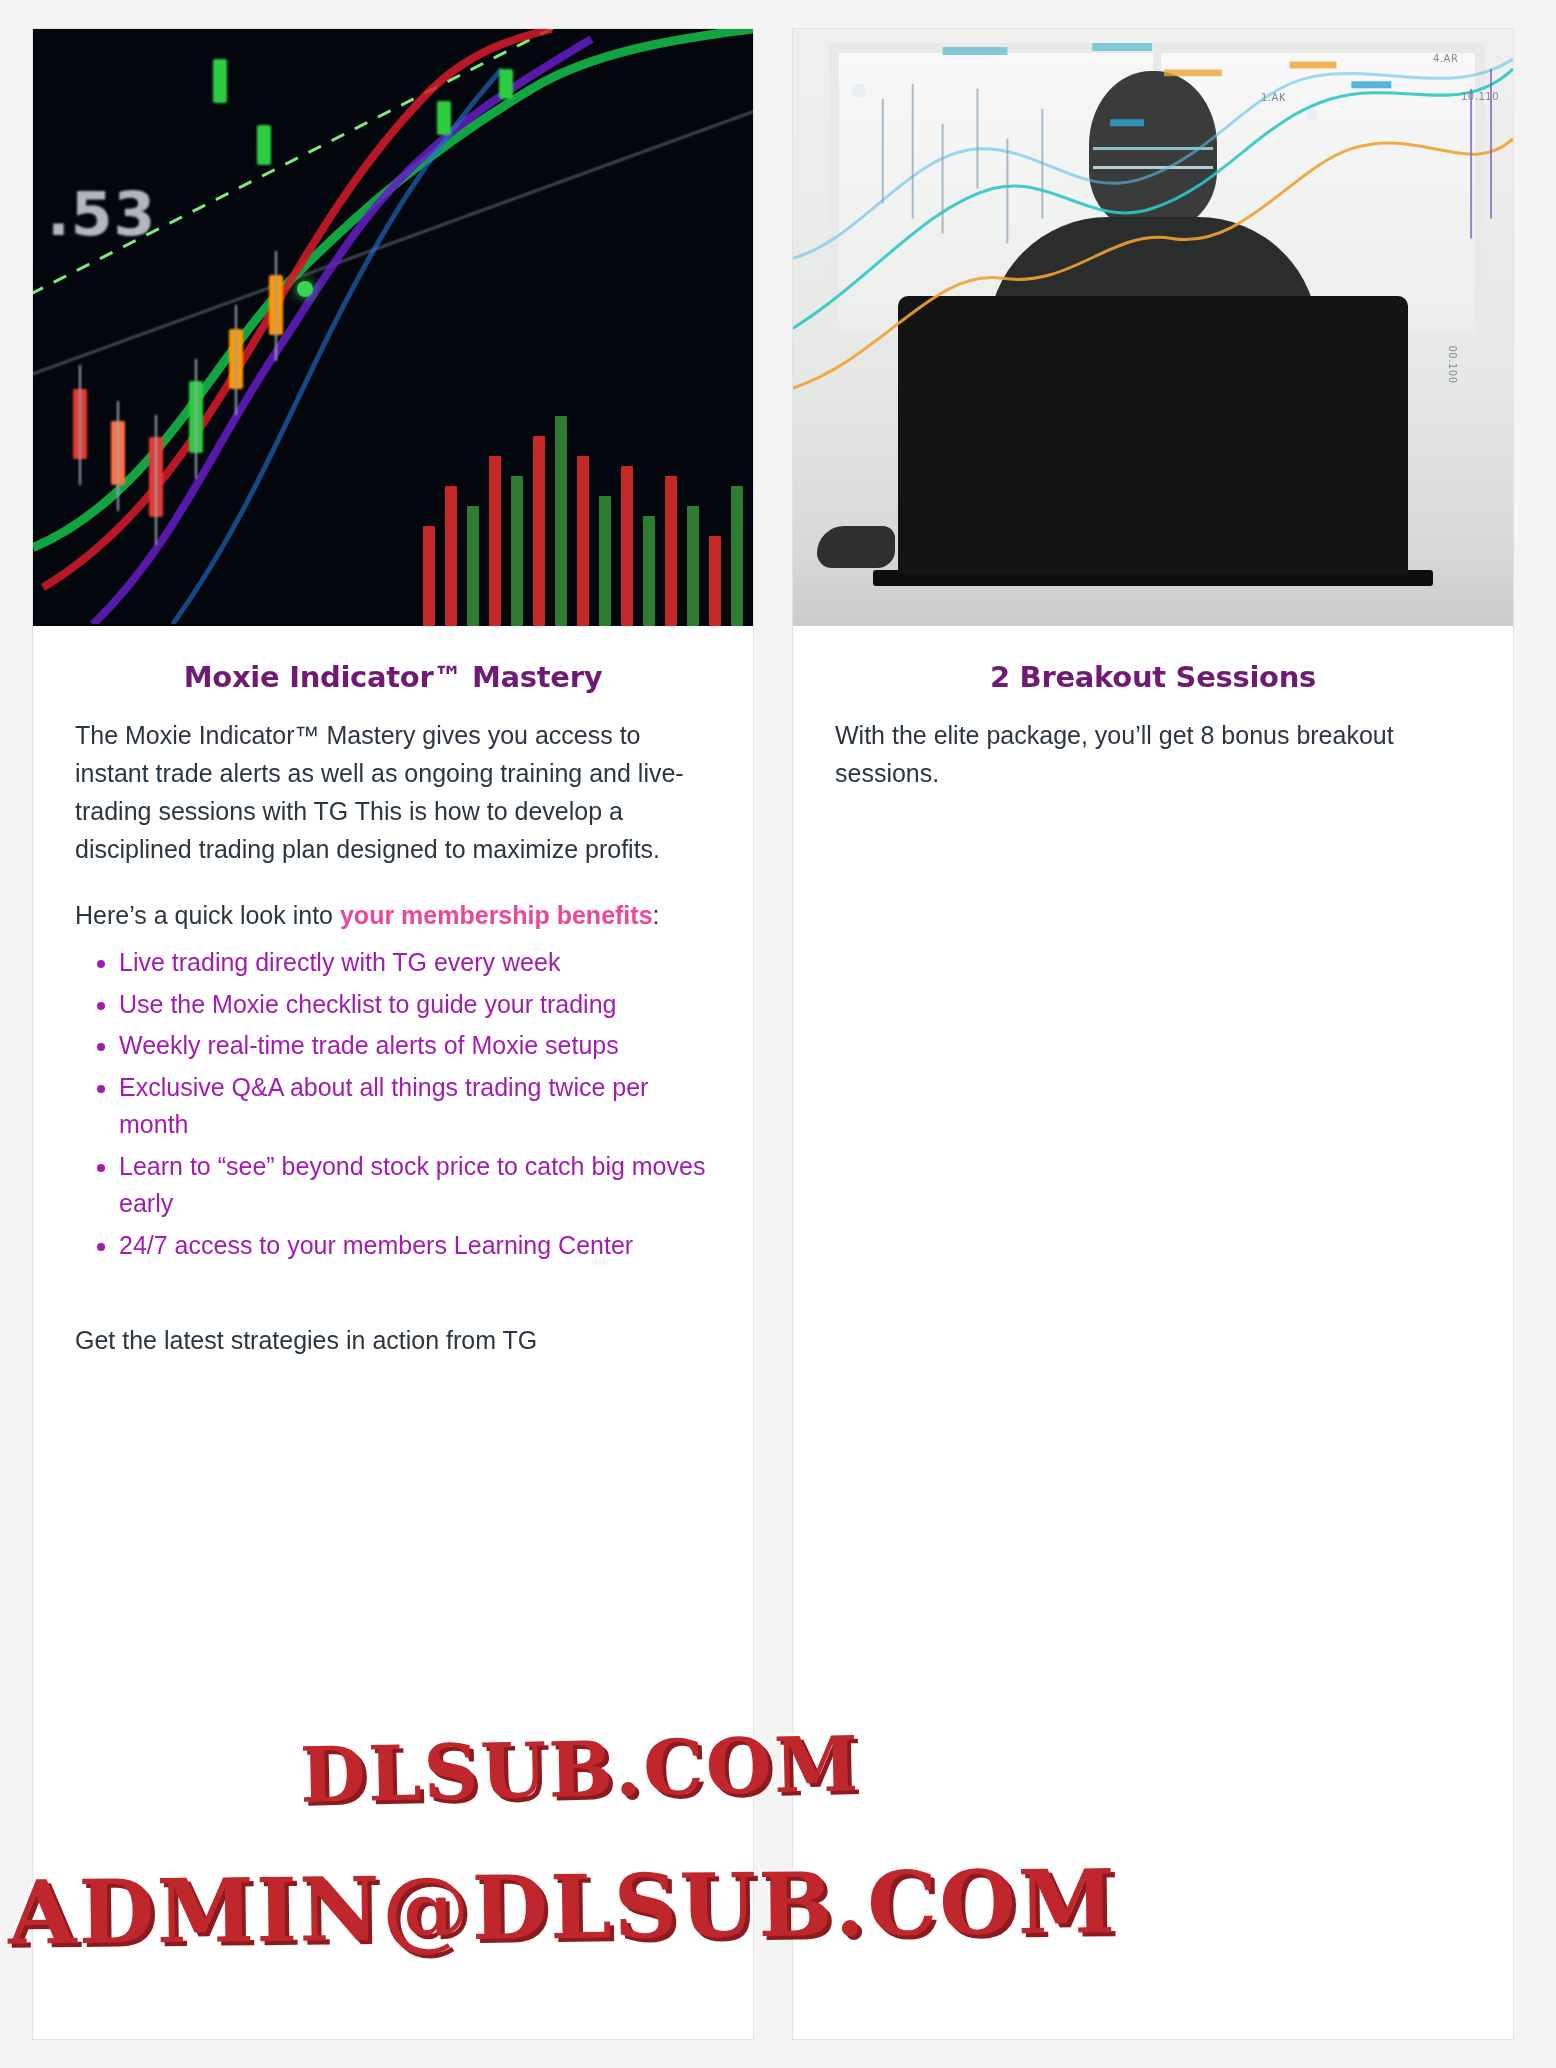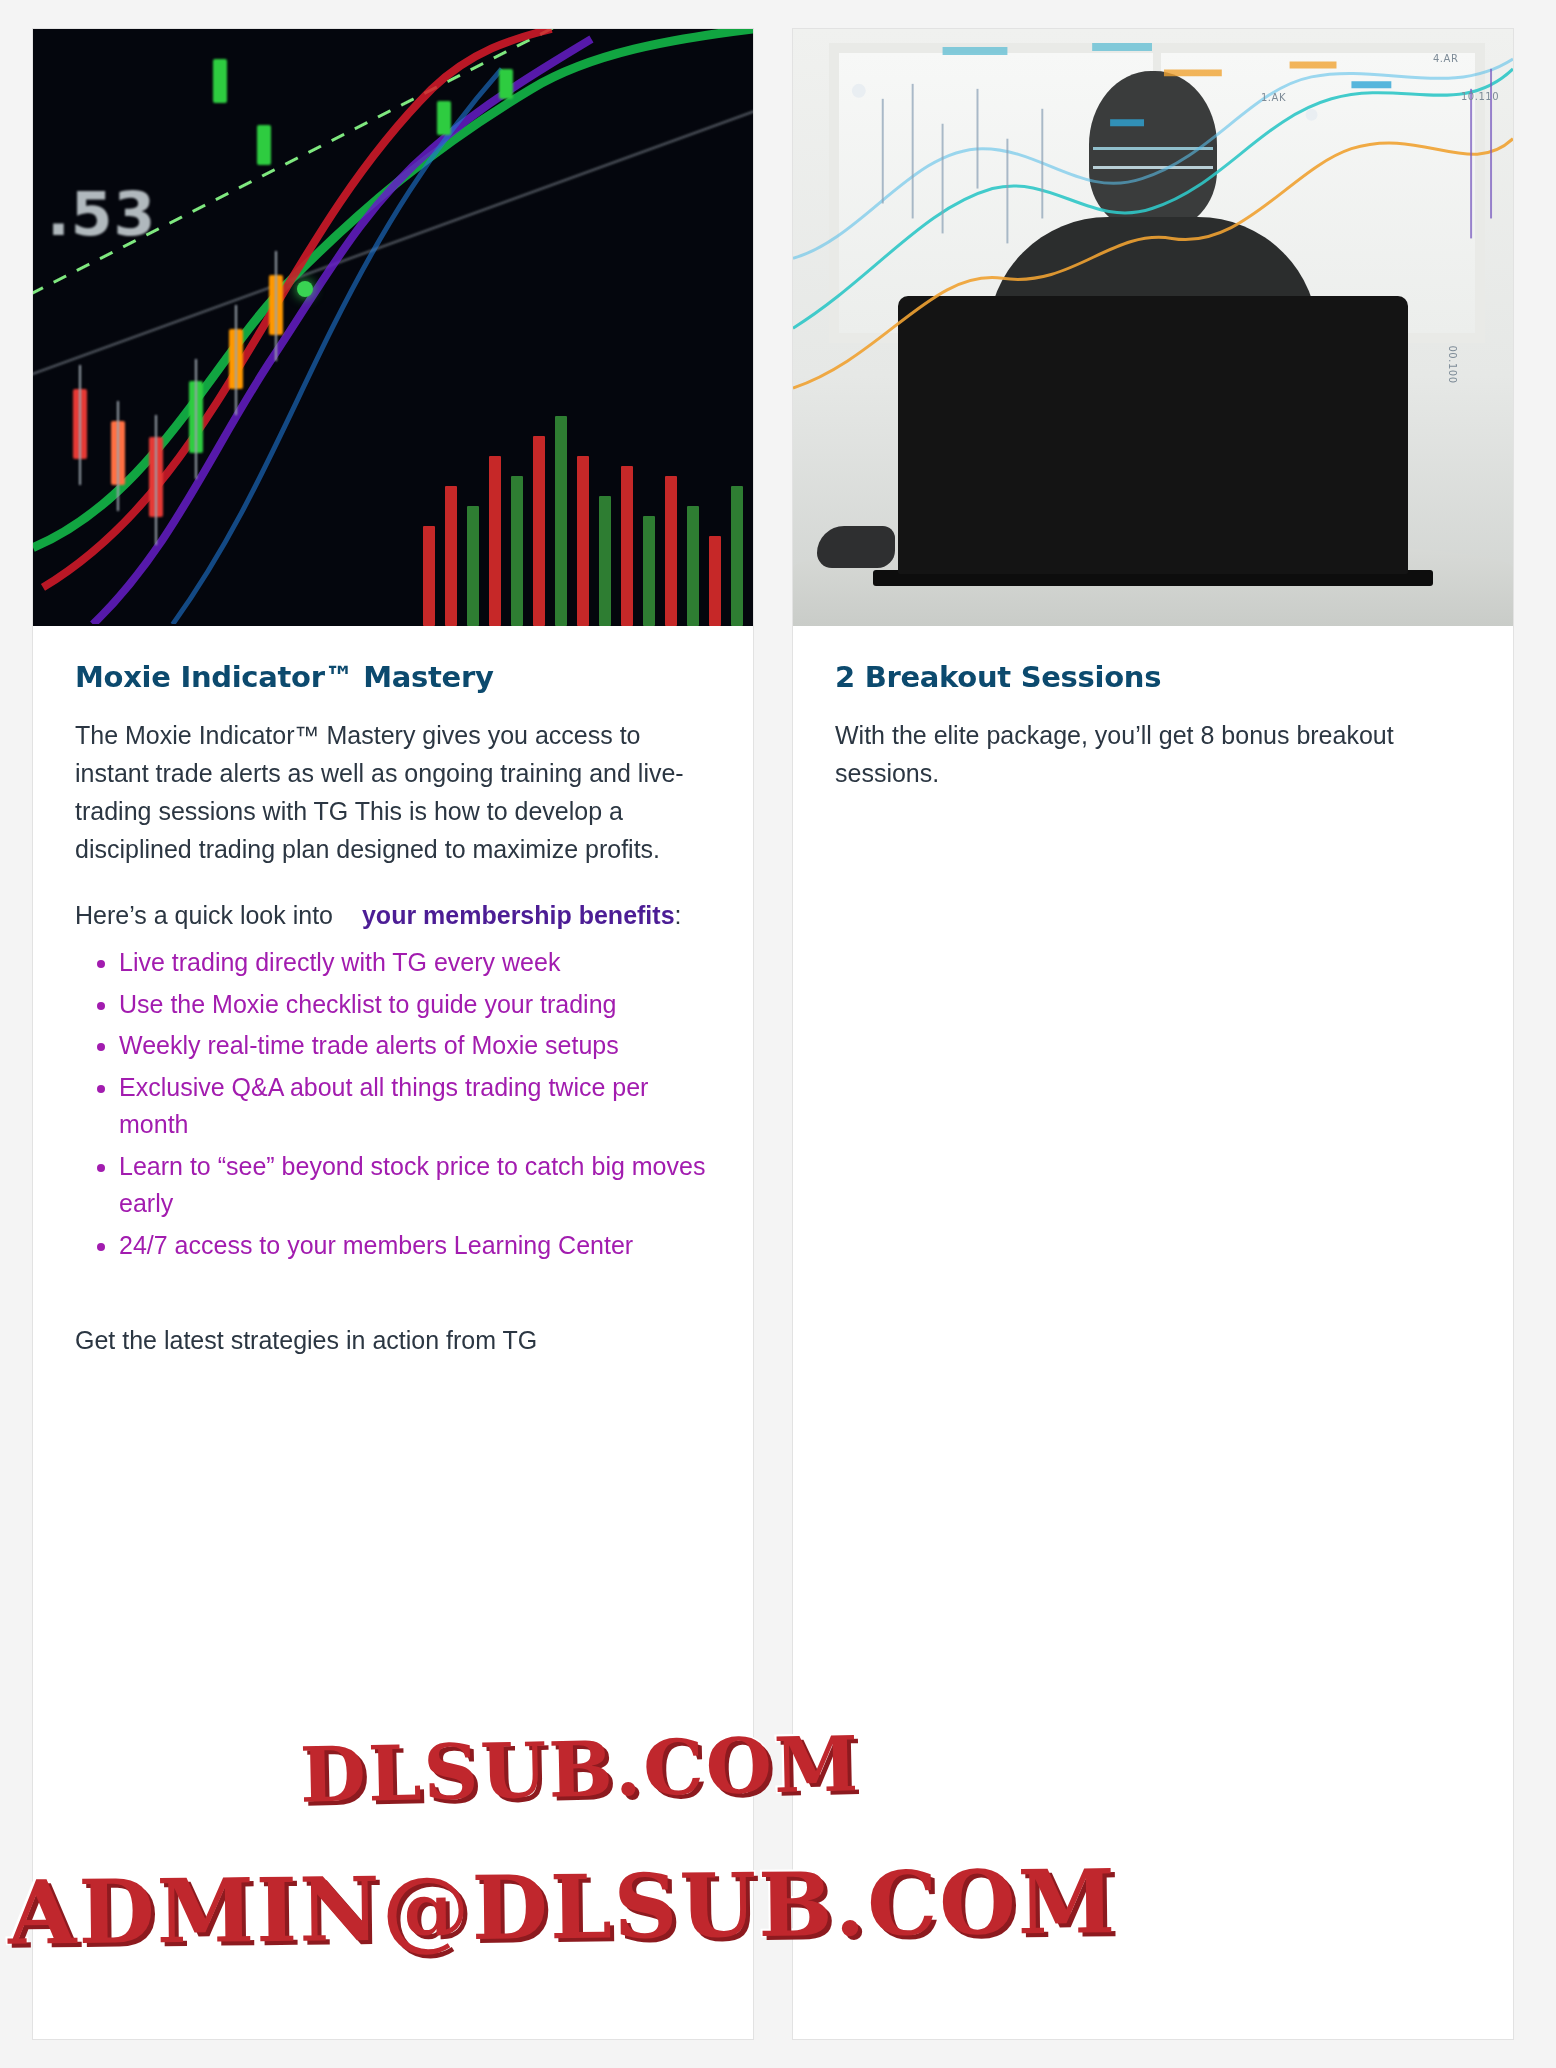--- a/index.html
+++ b/index.html
@@ -220,32 +220,33 @@
   }
 
   
   .card-body {
     padding: 34px 42px 40px 42px;
   }
   .card-title {
     font-family: "DejaVu Sans", sans-serif;
     font-size: 29px;
     font-weight: 700;
-    color: #0c4a6e;
+    color: #701a75;
     margin: 0 0 22px 0;
     letter-spacing: -.3px;
+    text-align: center;
   }
   .para {
     font-size: 25px;
     line-height: 1.52;
     color: #2b3642;
     margin: 0 0 28px 0;
   }
   .para.tight { margin-bottom: 10px; }
-  .para b { font-weight: 700; color: #4c1d95; margin-left: 22px; }
+  .para b { font-weight: 700; color: #ec4899; }
 
   ul.benefits {
     margin: 6px 0 0 0;
     padding-left: 44px;
   }
   ul.benefits li {
     font-size: 25px;
     line-height: 1.5;
     color: #a21caf;
     margin-bottom: 4px;

